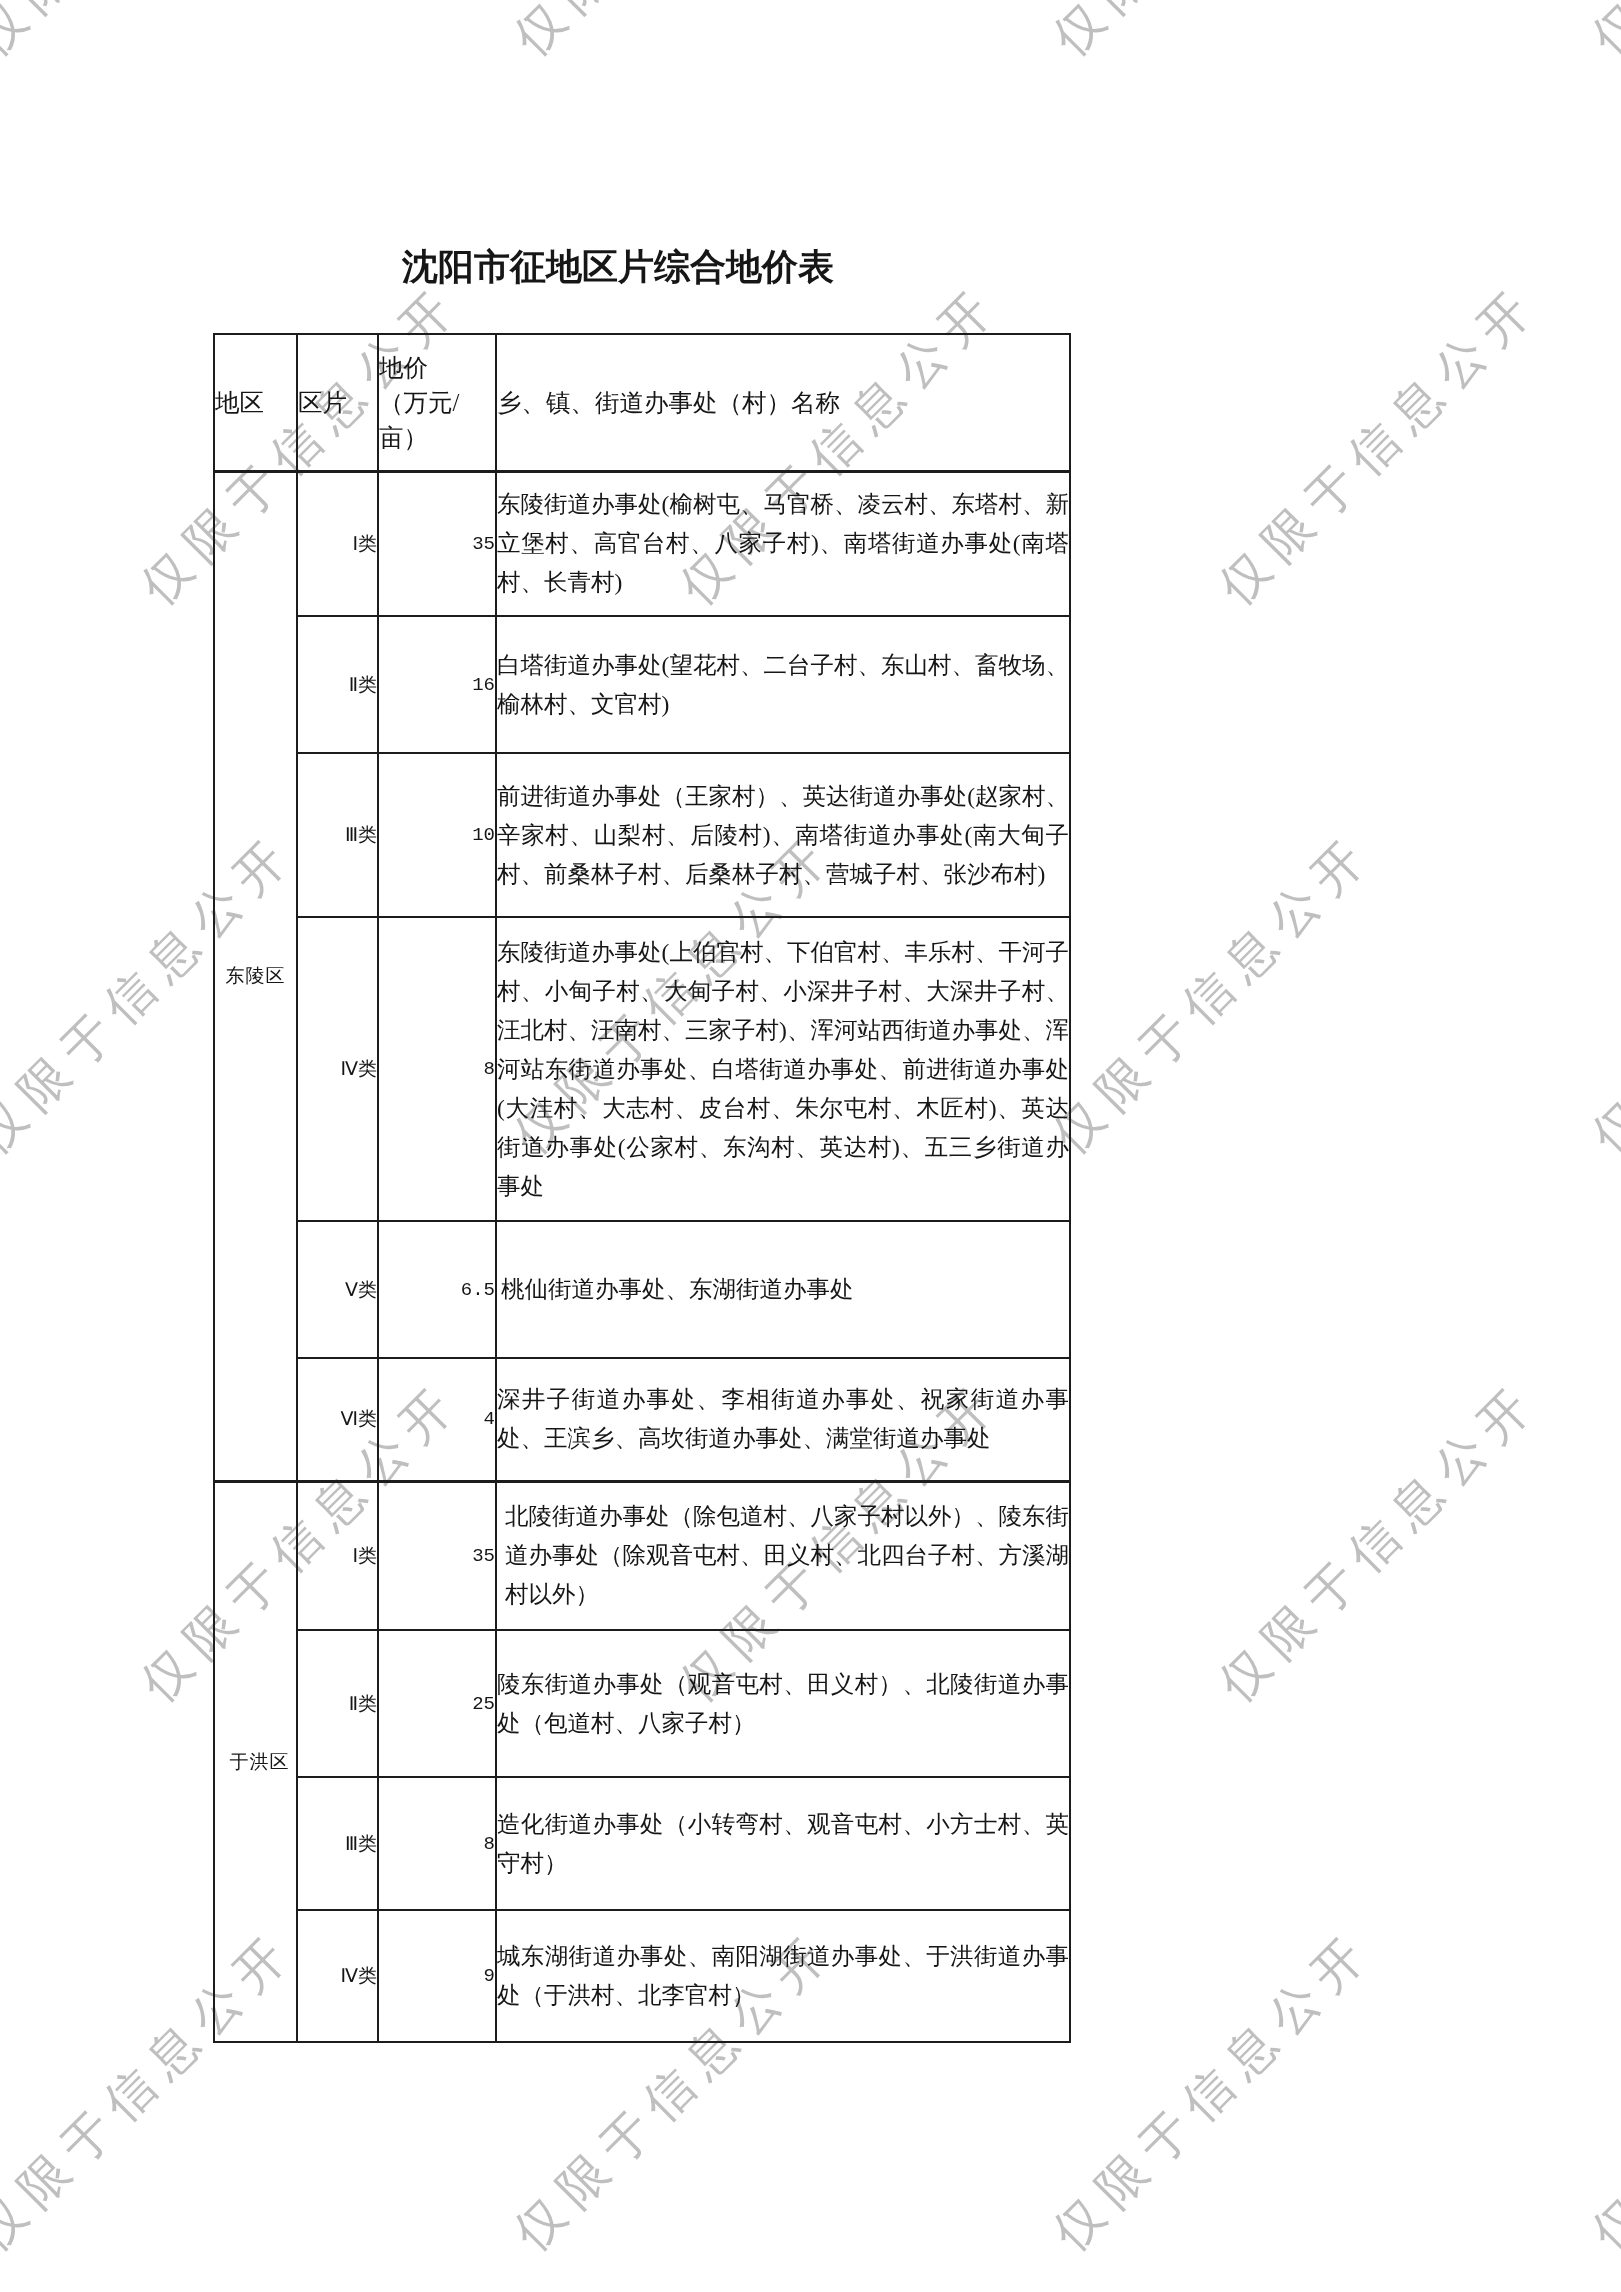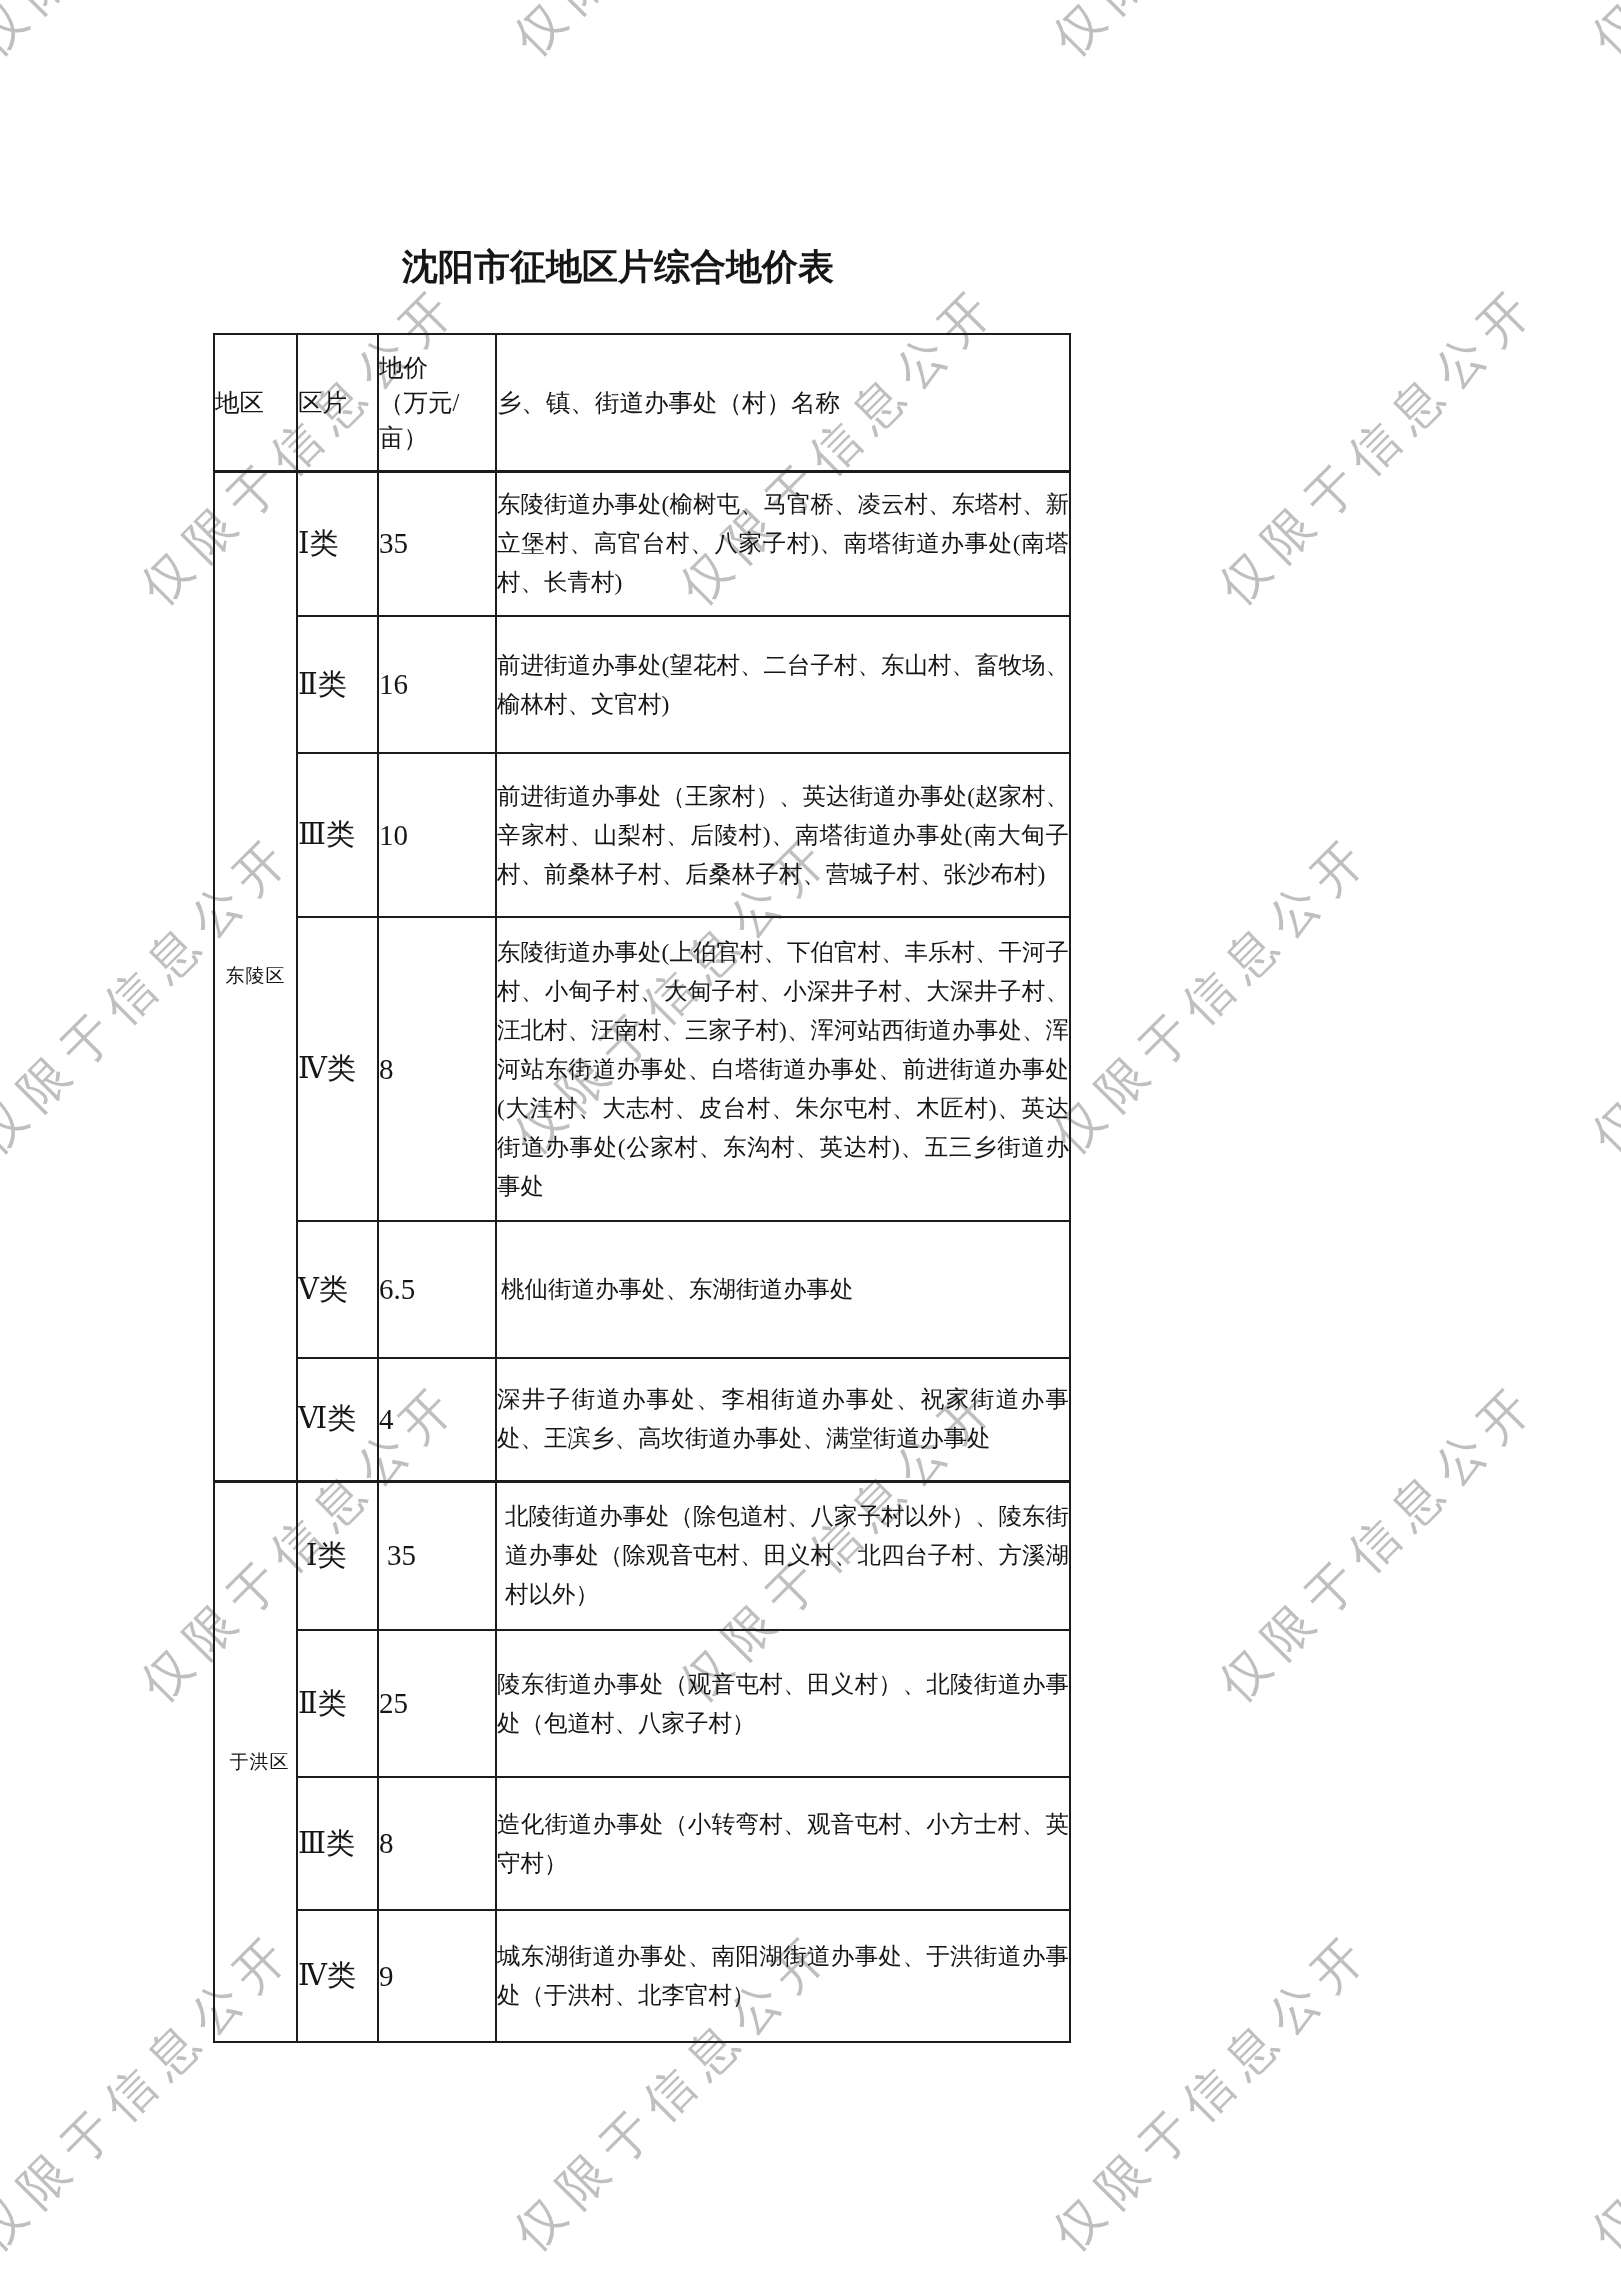--- a/index.html
+++ b/index.html
@@ -48,21 +48,21 @@
     font-weight:normal;
     background:transparent;
   }
   .hr{height:137px}
   .rd1{height:145px}.rd2{height:137px}.rd3{height:164px}.rd4{height:304px}
   .rd5{height:137px}.rd6{height:123px}
   .ry1{height:149px}.ry2{height:147px}.ry3{height:133px}.ry4{height:132px}
   .hr th{font-size:24.5px;text-align:left;line-height:35px;}
   .th-price{white-space:pre-line;}
   .region-cell{font-size:19px;text-align:center;letter-spacing:1px;}
-  .zone-cell,.price-cell{font-size:29px;text-align:left;}
+  .zone-cell,.price-cell{font-size:19px;text-align:right;font-family:Liberation Mono, monospace;}
   .names{
     font-size:23.5px;line-height:39px;
     padding:2px 7.8px 2px 11.8px;
     text-align:left;text-align:justify;margin-left:32px;
   }
   .names.center{text-align:left;padding:2px 3.9px;}
   
   tr.hr th{border-bottom-width:3.9px;}
   tr.ry1 td{border-top-width:3.9px;padding-left:8px;}
 </style>
@@ -113,21 +113,21 @@
 
     <tr class="rd1">
       <td class="region-cell" rowspan="6">东陵区</td>
       <td class="zone-cell">Ⅰ类</td>
       <td class="price-cell">35</td>
       <td class="names">东陵街道办事处(榆树屯、马官桥、凌云村、东塔村、新立堡村、高官台村、八家子村)、南塔街道办事处(南塔村、长青村)</td>
     </tr>
     <tr class="rd2">
       <td class="zone-cell">Ⅱ类</td>
       <td class="price-cell">16</td>
-      <td class="names">前进街道办事处(望花村、二台子村、东山村、畜牧场、榆林村、文官村)</td>
+      <td class="names">白塔街道办事处(望花村、二台子村、东山村、畜牧场、榆林村、文官村)</td>
     </tr>
     <tr class="rd3">
       <td class="zone-cell">Ⅲ类</td>
       <td class="price-cell">10</td>
       <td class="names">前进街道办事处（王家村）、英达街道办事处(赵家村、辛家村、山梨村、后陵村)、南塔街道办事处(南大甸子村、前桑林子村、后桑林子村、营城子村、张沙布村)</td>
     </tr>
     <tr class="rd4">
       <td class="zone-cell">Ⅳ类</td>
       <td class="price-cell">8</td>
       <td class="names">东陵街道办事处(上伯官村、下伯官村、丰乐村、干河子村、小甸子村、大甸子村、小深井子村、大深井子村、汪北村、汪南村、三家子村)、浑河站西街道办事处、浑河站东街道办事处、白塔街道办事处、前进街道办事处(大洼村、大志村、皮台村、朱尔屯村、木匠村)、英达街道办事处(公家村、东沟村、英达村)、五三乡街道办事处</td>

